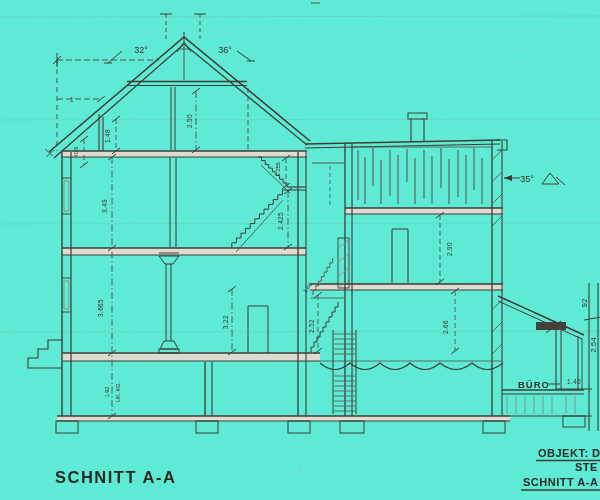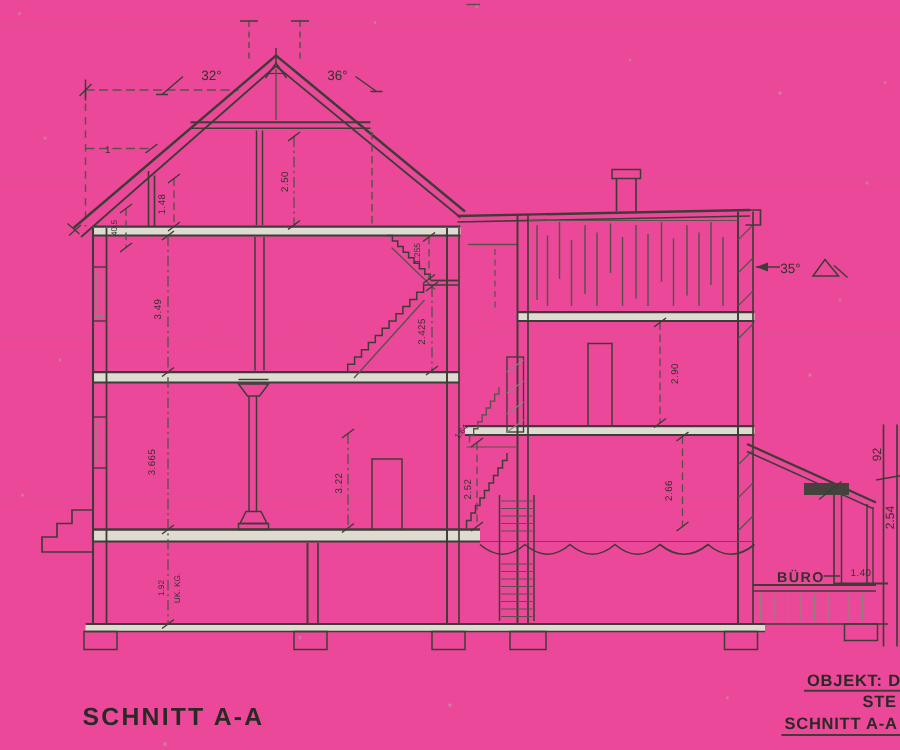--- a/index.html
+++ b/index.html
@@ -1,18 +1,18 @@
 <!DOCTYPE html>
 <html><head>
 <meta charset="utf-8">
 <style>
   html,body{margin:0;padding:0;background:#e8e6e0;}
   .stage{
     position:relative;width:600px;height:500px;overflow:hidden;
-    background:#ec4899;font-family:"Liberation Sans",sans-serif;
+    background:#5eead4;font-family:"Liberation Sans",sans-serif;
   }
   svg{position:absolute;left:0;top:0;}
   .ink{stroke:#3f3c37;fill:none;}
   .ink2{stroke:#57534b;fill:none;}
   .lt{stroke:#8a857b;fill:none;}
   .fillband{fill:#dedbd2;stroke:none;}
   text{fill:#35322d;}
   .dim{font-size:6.5px;letter-spacing:.3px;}
   .dimsm{font-size:5.5px;}
   .ang{font-size:9px;}

